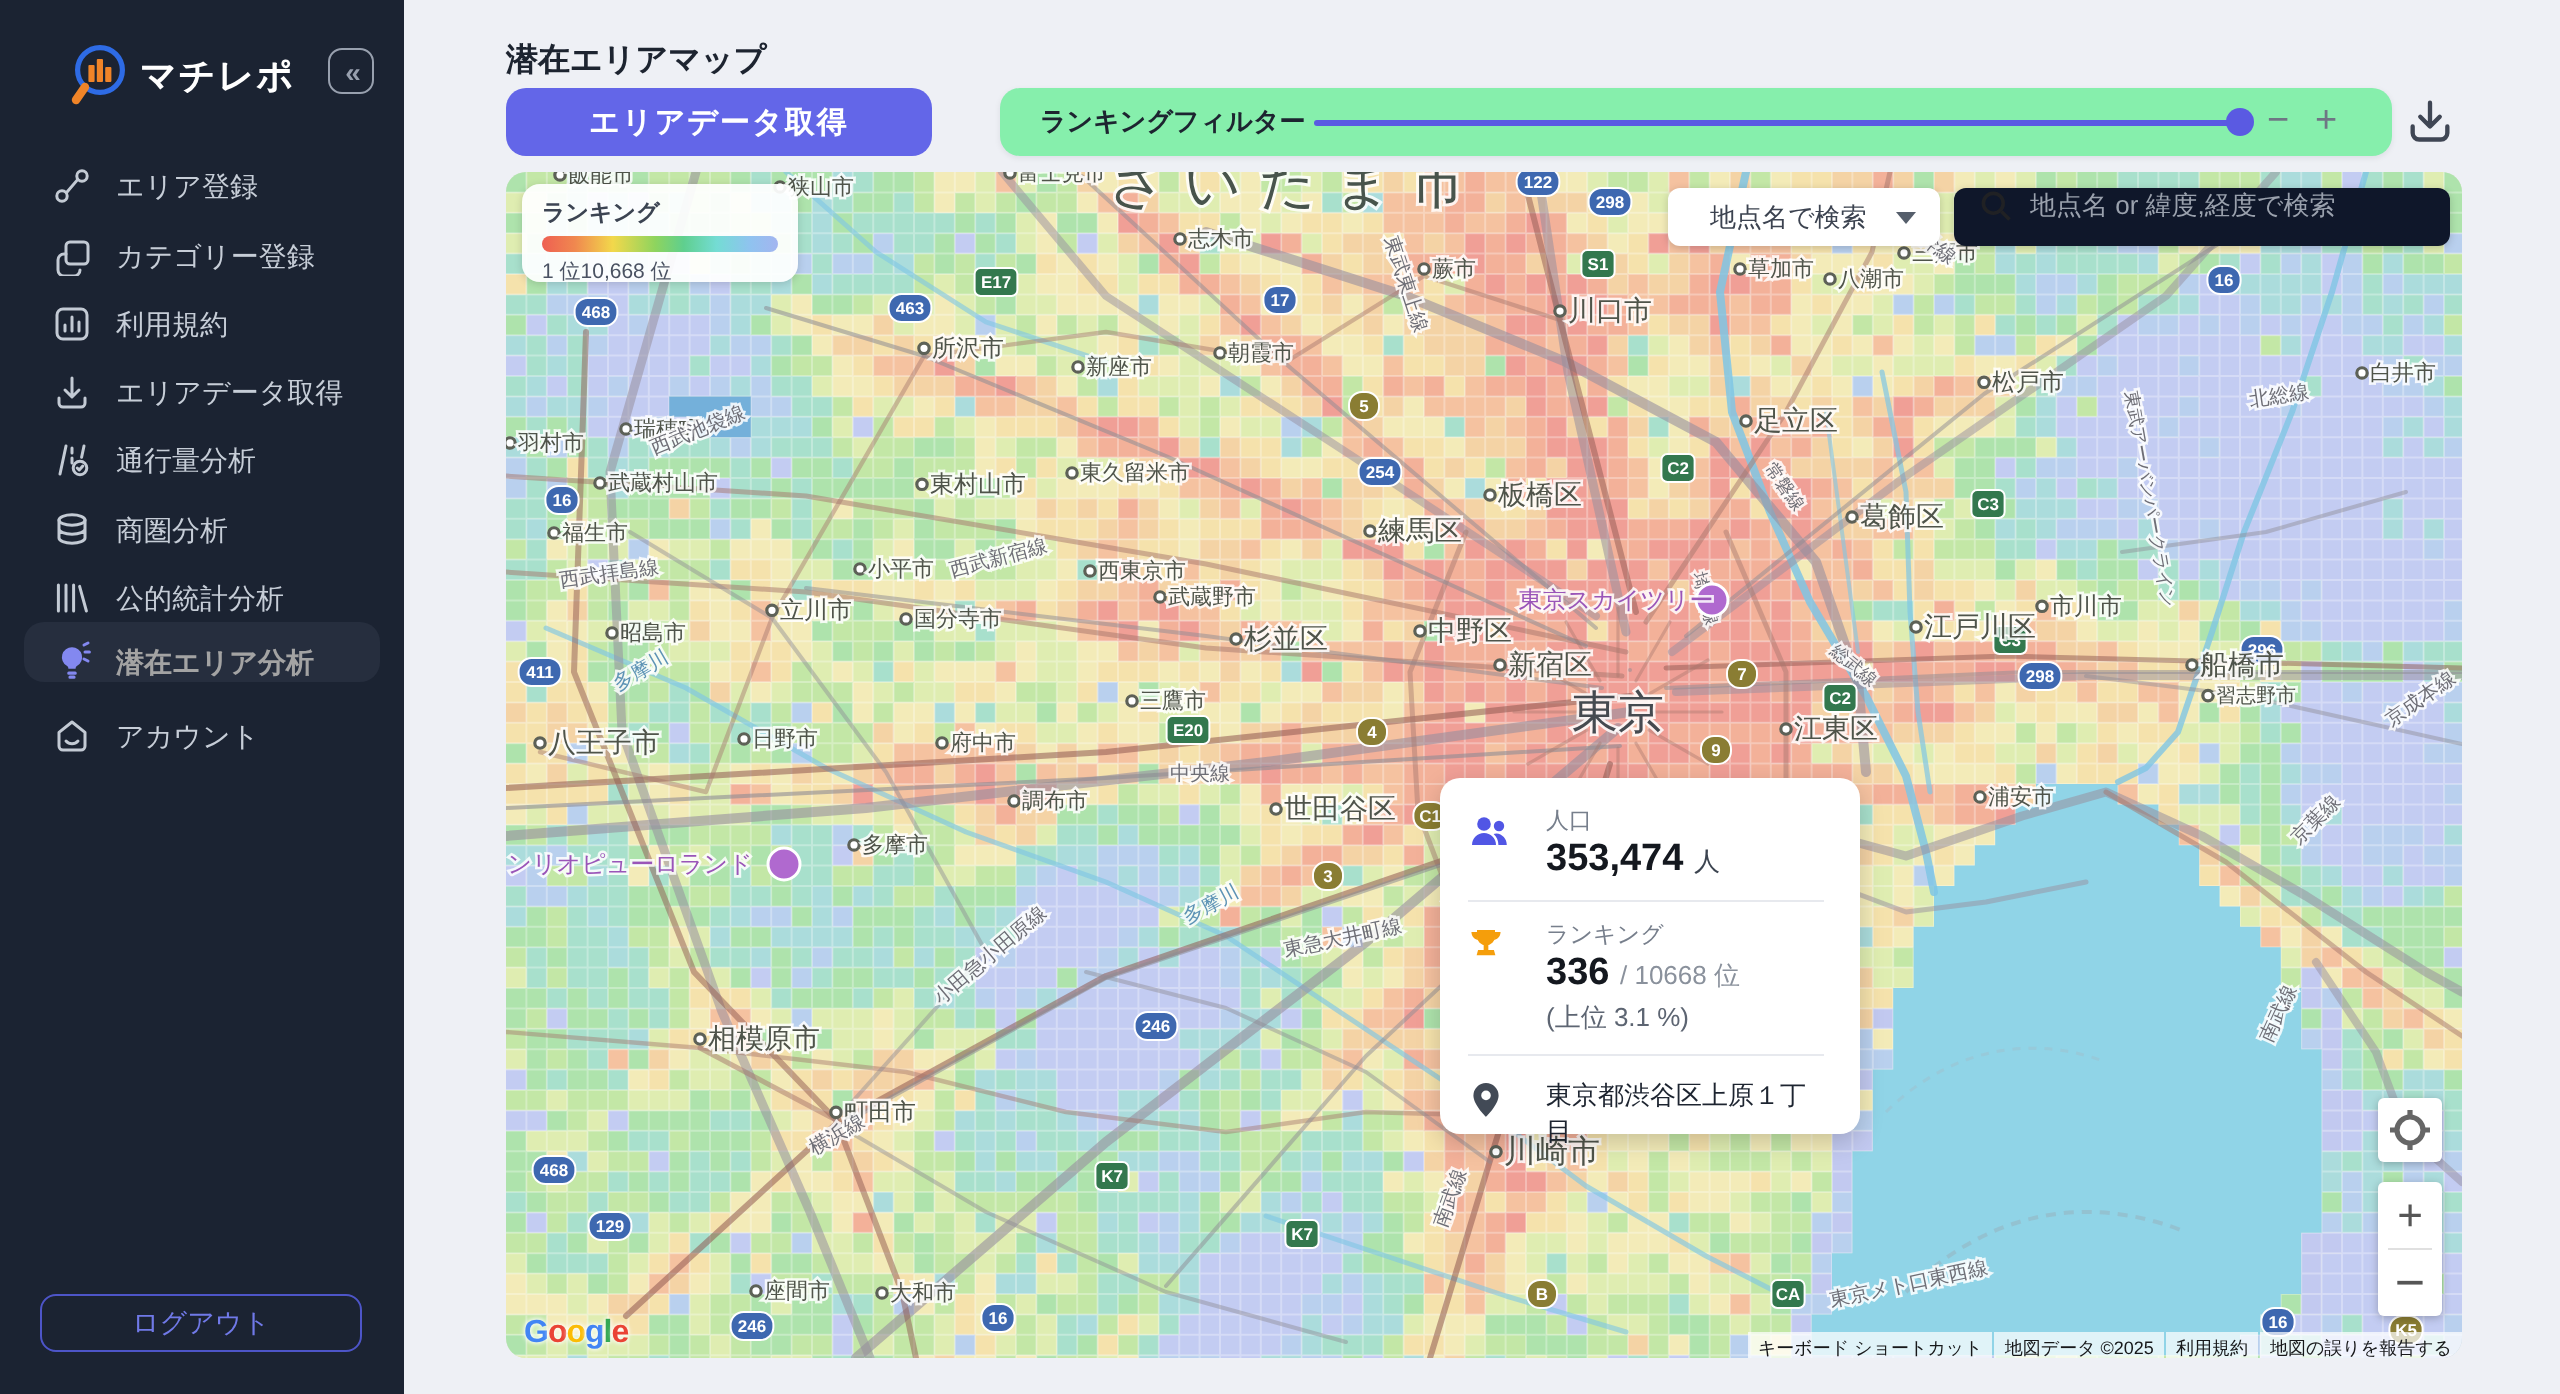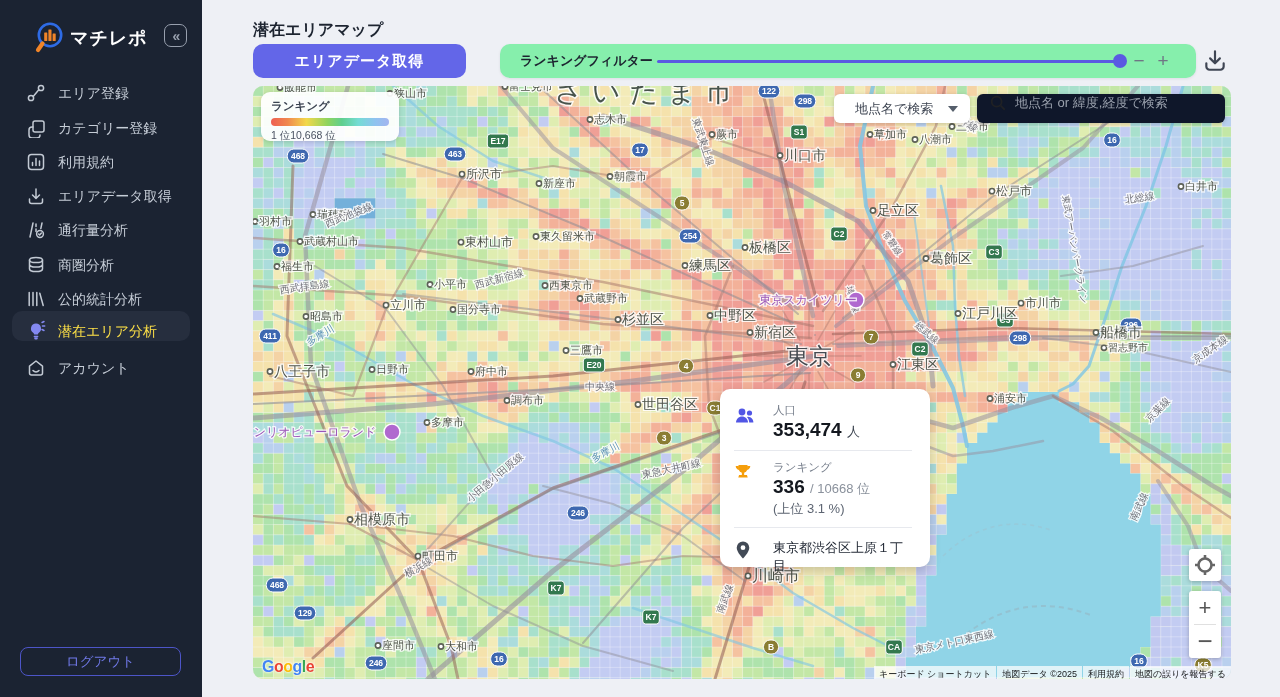--- a/index.html
+++ b/index.html
@@ -4,21 +4,21 @@
 *{margin:0;padding:0;box-sizing:border-box}
 html,body{width:1280px;height:697px;overflow:hidden;font-family:"Liberation Sans",sans-serif;background:#eef0f5}
 .side{position:absolute;left:0;top:0;width:202px;height:697px;background:#1b2332;z-index:5}
 .logo{position:absolute;left:34px;top:20px;display:flex;align-items:center}
 .logotext{color:#fff;font-size:18px;font-weight:700;margin-left:4px;letter-spacing:1px}
 .collapse{position:absolute;left:164px;top:24px;width:23px;height:23px;border:1.5px solid #98a0ae;border-radius:7px;color:#98a0ae;font-size:14px;display:flex;align-items:center;justify-content:center;font-weight:700;letter-spacing:-2px}
 .navwrap{position:absolute;top:69px;left:0;width:202px}
 .nav{position:relative;height:34.3px;display:flex;align-items:flex-end;padding-left:26px;color:#c6cdd7;font-size:14px}
 .nav span{margin-left:12px;white-space:nowrap}
 .nav.sel{background:#262e3e;border-radius:10px;margin:2px 12px;padding-left:14px;height:30.3px;color:#fff}
-.nav.sel .selt{font-weight:400;color:#fde047}
+.nav.sel .selt{font-weight:700;color:#a3a3a3}
 .rays{position:absolute;left:14px;top:5px}
 .logout{position:absolute;left:20px;top:647px;width:161px;height:29px;border:1.5px solid #4d55c8;border-radius:8px;color:#7079e8;font-size:13.5px;font-weight:500;display:flex;align-items:center;justify-content:center}
 .main{position:absolute;left:202px;top:0;width:1078px;height:697px;background:#eef0f5}
 .title{position:absolute;left:51px;top:20px;font-size:16px;font-weight:700;color:#1d2430}
 .getbtn{position:absolute;left:51px;top:44px;width:213px;height:34px;background:#6366e8;border-radius:10px;color:#fff;font-size:15px;font-weight:700;display:flex;align-items:center;justify-content:center;letter-spacing:1px}
 .fcard{position:absolute;left:298px;top:44px;width:696px;height:34px;background:#86efac;border-radius:10px;box-shadow:0 1px 3px rgba(16,24,40,.08);display:flex;align-items:center}
 .ftitle{font-size:13px;font-weight:700;color:#1d2430;margin-left:20px;letter-spacing:0}
 .track{position:absolute;left:157px;top:16px;width:466px;height:3px;background:#5a5ae2;border-radius:2px}
 .thumb{position:absolute;left:613px;top:9.5px;width:14px;height:14px;border-radius:50%;background:#5a5ae2}
 .minus{position:absolute;left:627px;top:0;width:24px;height:34px;color:#6f7684;font-size:19px;font-weight:400;display:flex;align-items:center;justify-content:center}

